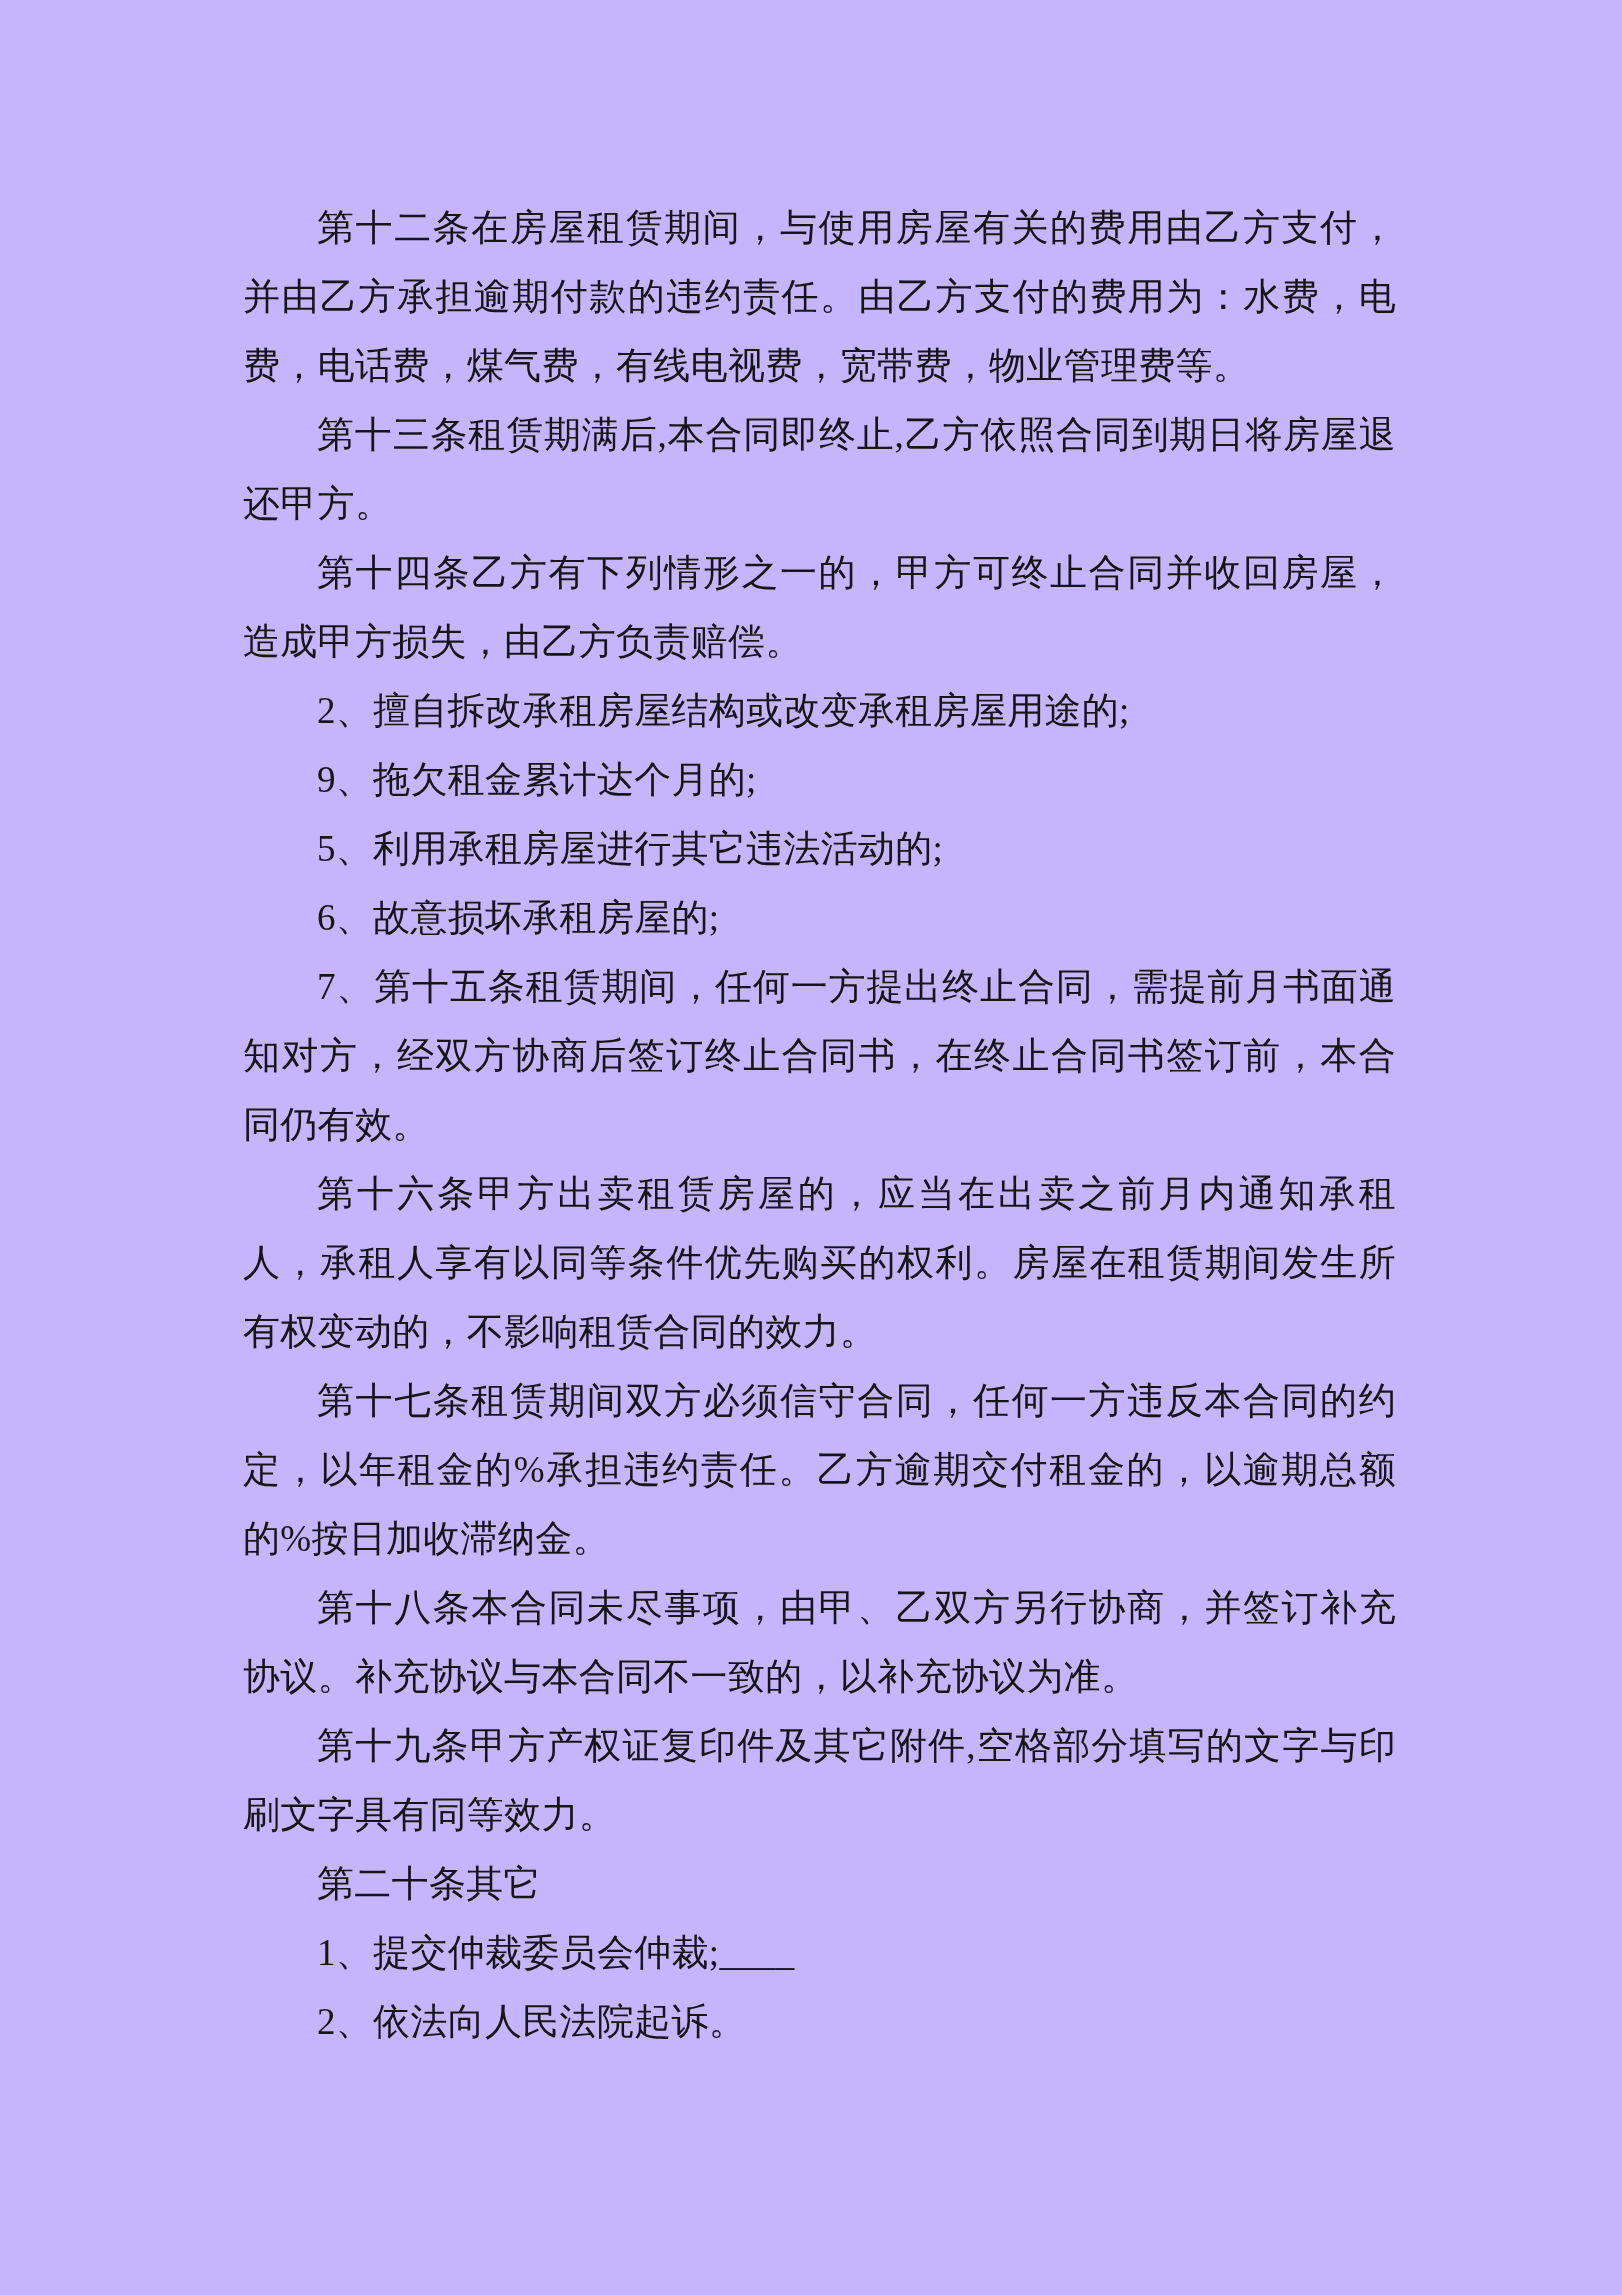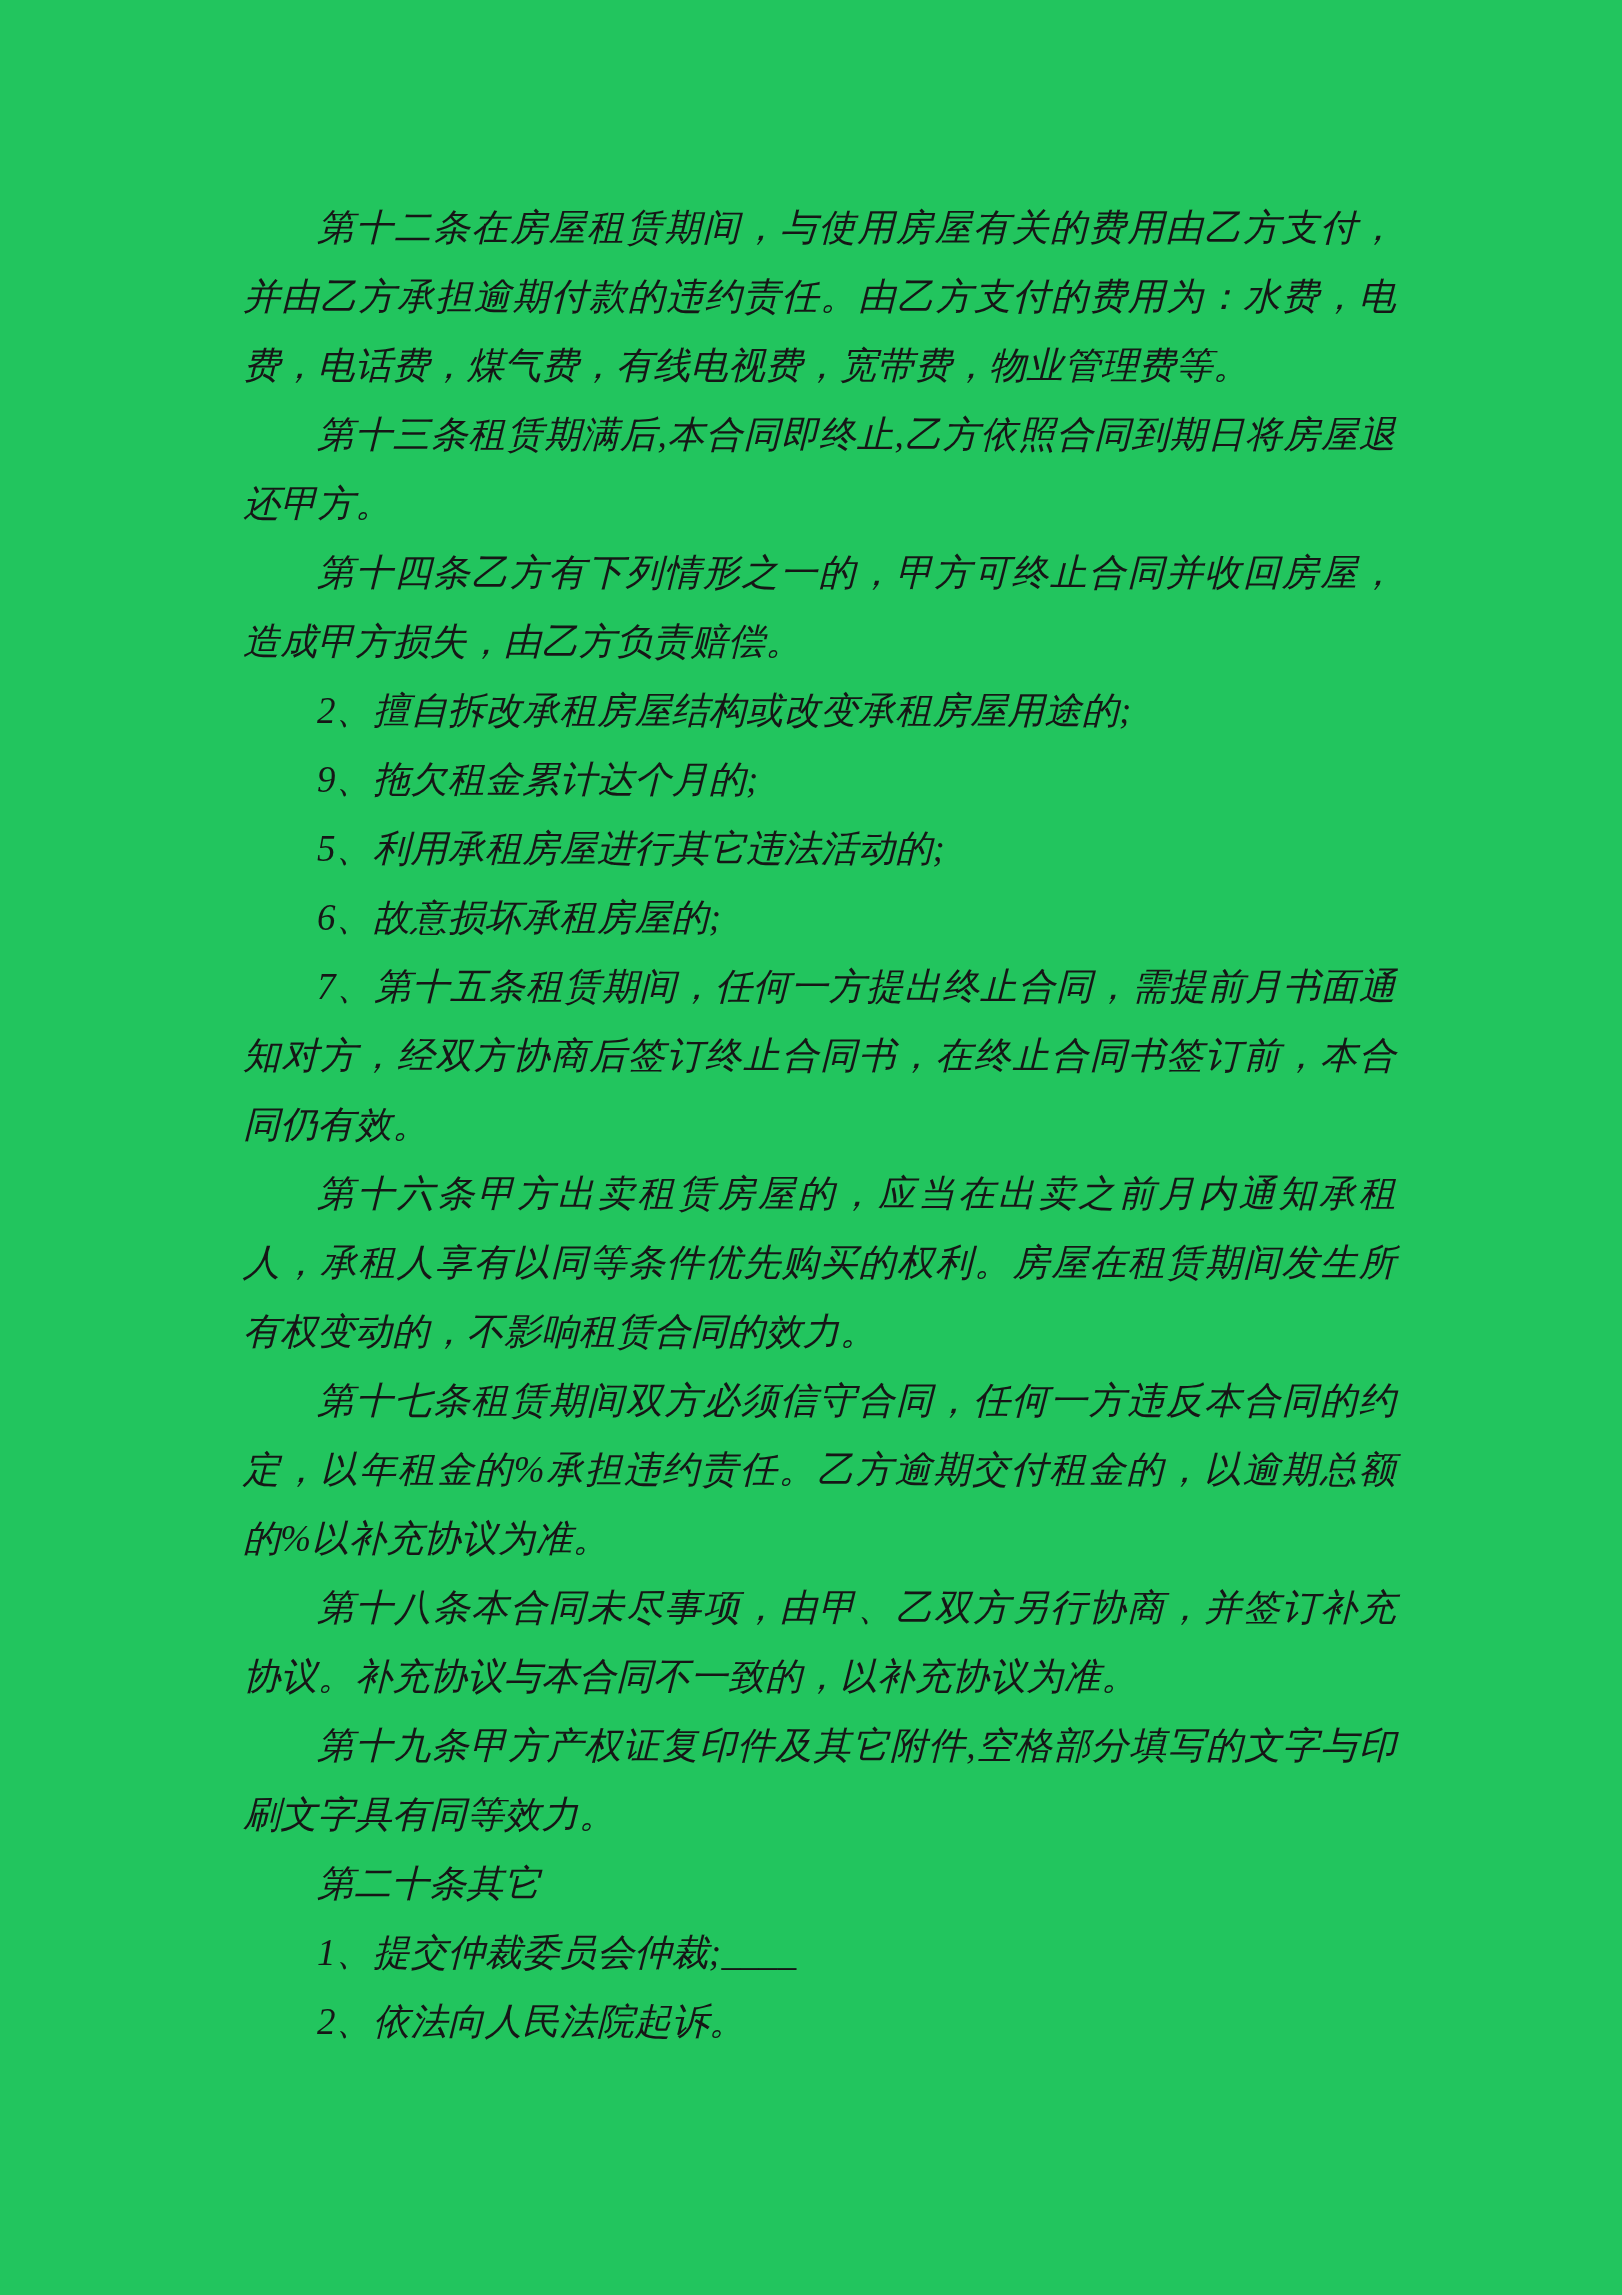--- a/index.html
+++ b/index.html
@@ -4,23 +4,22 @@
 <style>
   html, body {
     margin: 0;
     padding: 0;
     background: #ffffff;
   }
   .page {
     position: relative;
     width: 1623px;
     height: 2295px;
-    background: #22c55e;
+    background: #c4b5fd;
     overflow: hidden;
-    font-style: italic;
   }
   .doc {
     position: absolute;
     left: 243px;
     top: 193px;
     width: 1153px;
     font-family: "Liberation Serif", "DejaVu Serif", serif;
     font-size: 37px;
     line-height: 69px;
     color: #161616;
@@ -40,21 +39,21 @@
   <div class="doc">
     <p>第十二条在房屋租赁期间，与使用房屋有关的费用由乙方支付，并由乙方承担逾期付款的违约责任。由乙方支付的费用为：水费，电费，电话费，煤气费，有线电视费，宽带费，物业管理费等。</p>
     <p>第十三条租赁期满后,本合同即终止,乙方依照合同到期日将房屋退还甲方。</p>
     <p>第十四条乙方有下列情形之一的，甲方可终止合同并收回房屋，造成甲方损失，由乙方负责赔偿。</p>
     <p>2、擅自拆改承租房屋结构或改变承租房屋用途的;</p>
     <p>9、拖欠租金累计达个月的;</p>
     <p>5、利用承租房屋进行其它违法活动的;</p>
     <p>6、故意损坏承租房屋的;</p>
     <p>7、第十五条租赁期间，任何一方提出终止合同，需提前月书面通知对方，经双方协商后签订终止合同书，在终止合同书签订前，本合同仍有效。</p>
     <p>第十六条甲方出卖租赁房屋的，应当在出卖之前月内通知承租人，承租人享有以同等条件优先购买的权利。房屋在租赁期间发生所有权变动的，不影响租赁合同的效力。</p>
-    <p>第十七条租赁期间双方必须信守合同，任何一方违反本合同的约定，以年租金的%承担违约责任。乙方逾期交付租金的，以逾期总额的%以补充协议为准。</p>
+    <p>第十七条租赁期间双方必须信守合同，任何一方违反本合同的约定，以年租金的%承担违约责任。乙方逾期交付租金的，以逾期总额的%按日加收滞纳金。</p>
     <p>第十八条本合同未尽事项，由甲、乙双方另行协商，并签订补充协议。补充协议与本合同不一致的，以补充协议为准。</p>
     <p>第十九条甲方产权证复印件及其它附件,空格部分填写的文字与印刷文字具有同等效力。</p>
     <p>第二十条其它</p>
     <p>1、提交仲裁委员会仲裁;____</p>
     <p>2、依法向人民法院起诉。</p>
 
   </div>
 </div>
 
 

